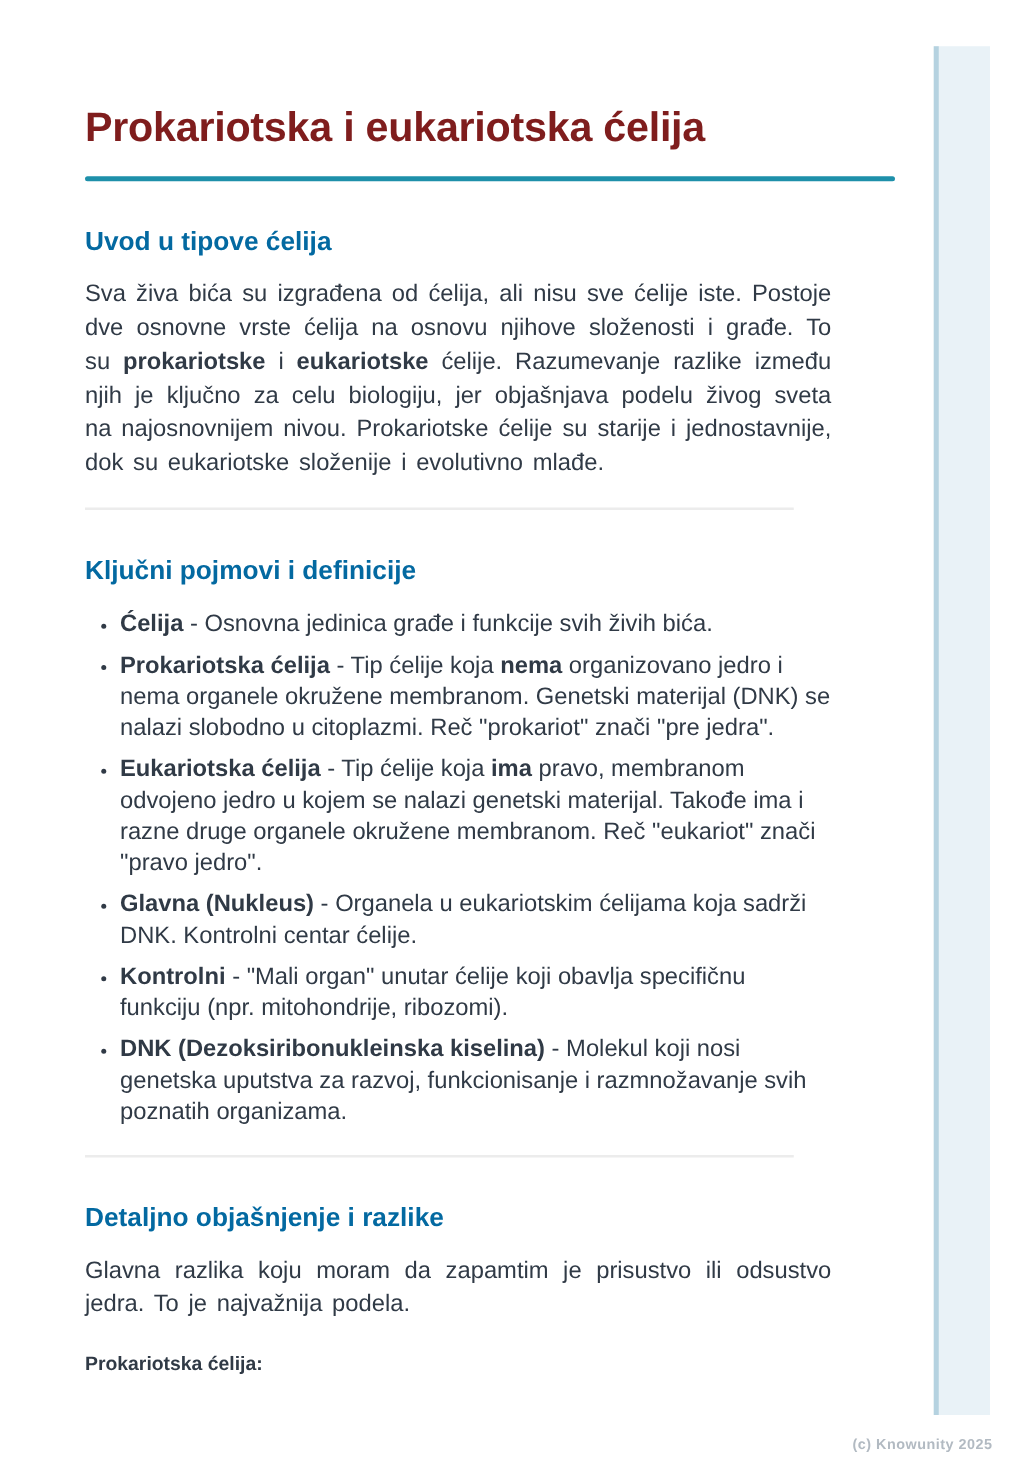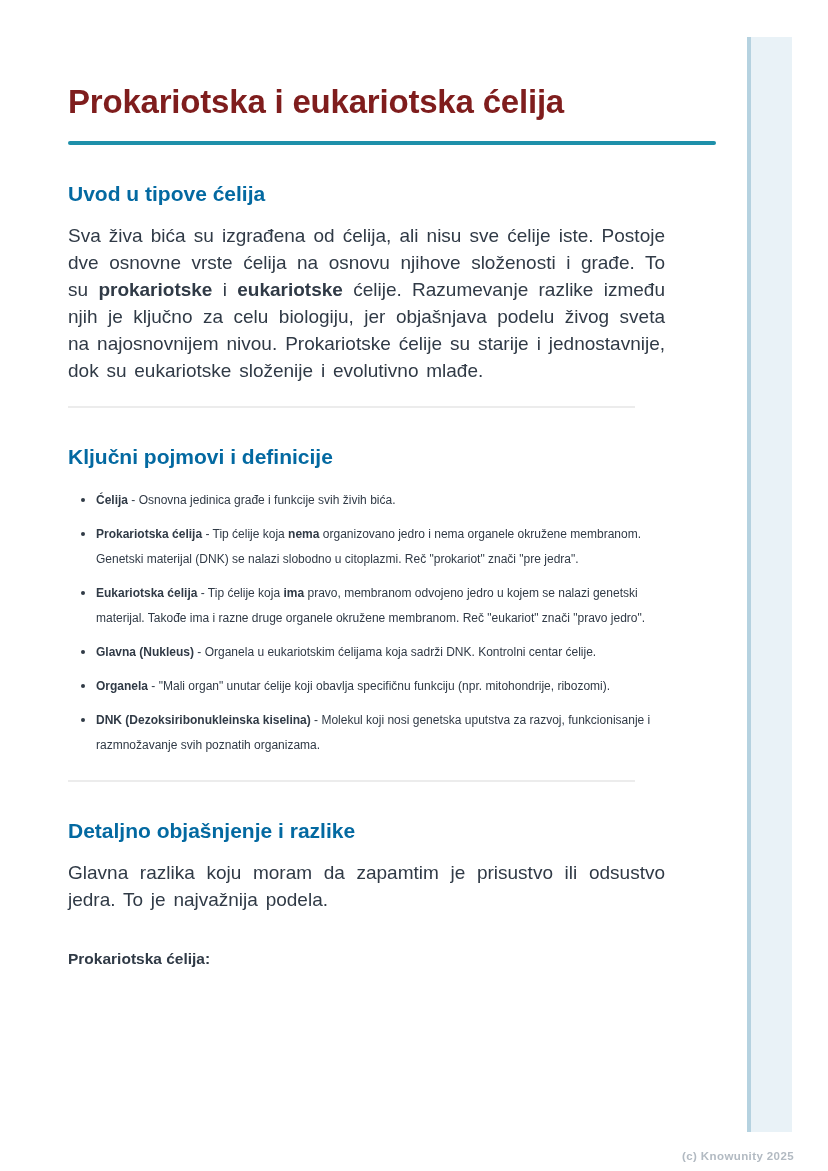--- a/index.html
+++ b/index.html
@@ -19,25 +19,25 @@
   .content{position:absolute;left:68px;top:0;width:597px;z-index:0}
   h1{
     margin:78px 0 0;font-size:33px;line-height:48px;font-weight:bold;
     color:#7f1d1d;letter-spacing:-.2px;
   }
   .title-rule{margin-top:15px;width:648px;height:4px;background:#1e90aa;border-radius:2px}
   .h2{margin:37px 0 0;font-size:21px;line-height:24px;font-weight:bold;color:#0369a1}
   .body{font-size:19px;line-height:27px;margin:16px 0 0}
   .just{text-align:justify;word-spacing:2.5px}
   .terms{list-style:disc outside;margin:18px 0 0;padding-left:28px}
-  .terms li{font-size:12px;line-height:25px;margin-bottom:8px}
+  .terms li{font-size:19px;line-height:25px;margin-bottom:8px}
   .terms li:last-child{margin-bottom:5px}
   .terms li::marker{color:#303a46;font-size:14px}
   .divider{border:none;border-top:2px solid #ececec;width:567px;margin:22px 0 0;height:0}
-  .subhead{margin-top:35px;font-size:15.5px;line-height:22px}
+  .subhead{margin-top:24px;font-size:15.5px;line-height:22px}
   .b{font-weight:bold}
 </style>
 </head>
 <body>
 
 <div class="accent-bar"></div>
 <div class="watermark">(c) Knowunity 2025</div>
 
 <main class="content">
   <h1>Prokariotska i eukariotska ćelija</h1>
@@ -50,21 +50,21 @@
 
   <hr class="divider">
 
   <section>
     <h2 class="h2">Ključni pojmovi i definicije</h2>
     <ul class="terms">
         <li><span class="b">Ćelija</span><span> - Osnovna jedinica građe i funkcije svih živih bića.</span></li>
         <li><span class="b">Prokariotska ćelija</span><span> - Tip ćelije koja </span><span class="b">nema</span><span> organizovano jedro i nema organele okružene membranom. Genetski materijal (DNK) se nalazi slobodno u citoplazmi. Reč "prokariot" znači "pre jedra".</span></li>
         <li><span class="b">Eukariotska ćelija</span><span> - Tip ćelije koja </span><span class="b">ima</span><span> pravo, membranom odvojeno jedro u kojem se nalazi genetski materijal. Takođe ima i razne druge organele okružene membranom. Reč "eukariot" znači "pravo jedro".</span></li>
         <li><span class="b">Glavna (Nukleus)</span><span> - Organela u eukariotskim ćelijama koja sadrži DNK. Kontrolni centar ćelije.</span></li>
-        <li><span class="b">Organela</span><span> - "Mali organ" unutar ćelije koji obavlja specifičnu funkciju (npr. mitohondrije, ribozomi).</span></li>
+        <li><span class="b">Kontrolni</span><span> - "Mali organ" unutar ćelije koji obavlja specifičnu funkciju (npr. mitohondrije, ribozomi).</span></li>
         <li><span class="b">DNK (Dezoksiribonukleinska kiselina)</span><span> - Molekul koji nosi genetska uputstva za razvoj, funkcionisanje i razmnožavanje svih poznatih organizama.</span></li>
       </ul>
   </section>
 
   <hr class="divider">
 
   <section>
     <h2 class="h2">Detaljno objašnjenje i razlike</h2>
     <p class="body just"><span>Glavna razlika koju moram da zapamtim je prisustvo ili odsustvo jedra. To je najvažnija podela.</span></p>
     <p class="body subhead"><span class="b">Prokariotska ćelija:</span></p>

